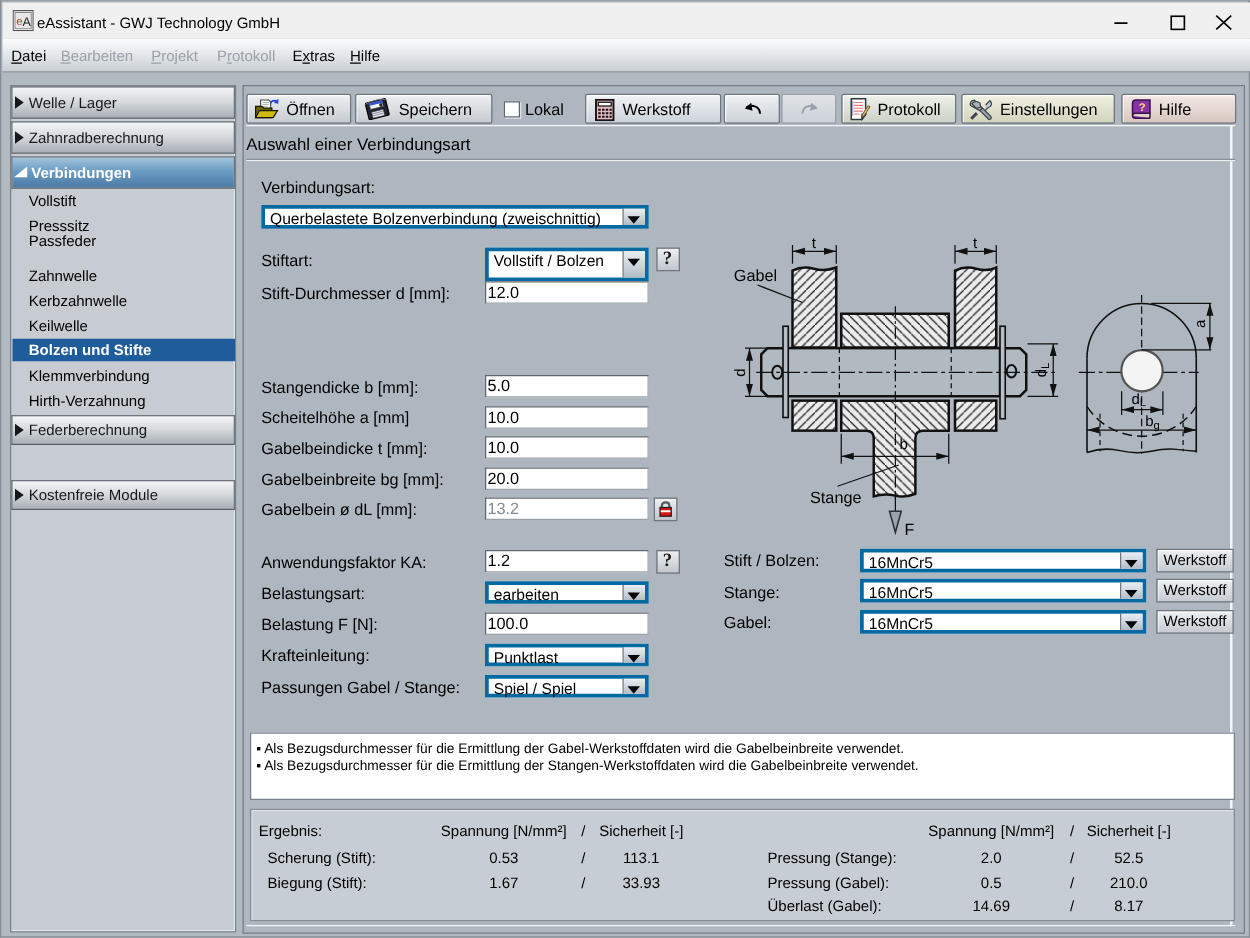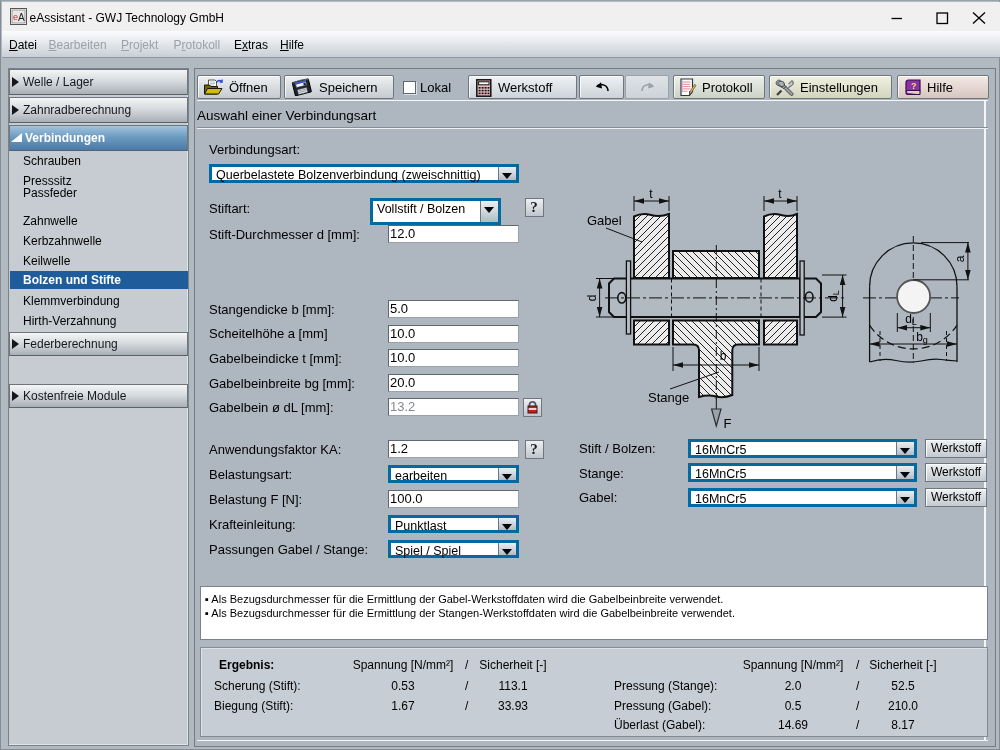--- a/index.html
+++ b/index.html
@@ -72,21 +72,21 @@
     <span class="mi dis" style="left:171.5px">P<u>r</u>otokoll</span>
     <span class="mi" style="left:232px">E<u>x</u>tras</span>
     <span class="mi" style="left:278px"><u>H</u>ilfe</span>
   </div>
   <div id="sidebar"></div>
   <div class="hdr" style="top:68px"><span class="arr"></span>Welle / Lager</div>
   <div class="hdr" style="top:96px"><span class="arr"></span>Zahnradberechnung</div>
   <div class="hdr" id="vhdr" style="top:124px"><svg width="11" height="9" style="margin:0 3px 0 1px" viewBox="0 0 11 9">
         <path d="M11 0V9H0z" fill="#fff"></path>
       </svg>Verbindungen</div>
-  <div class="itm" style="top:150px">Schrauben</div>
+  <div class="itm" style="top:150px">Vollstift</div>
   <div class="itm" style="top:170px">Presssitz</div>
   <div class="itm" style="top:182px">Passfeder</div>
   <div class="itm" style="top:210px">Zahnwelle</div>
   <div class="itm" style="top:230px">Kerbzahnwelle</div>
   <div class="itm" style="top:250px">Keilwelle</div>
   <div class="itm" id="selitem" style="top:270px;height:18px;line-height:18px">Bolzen und Stifte</div>
   <div class="itm" style="top:290px">Klemmverbindung</div>
   <div class="itm" style="top:310px">Hirth-Verzahnung</div>
   <div class="hdr" style="top:331px;height:24px;line-height:22px"><span class="arr"></span>Federberechnung</div>
   <div class="hdr" style="top:383px;height:24px;line-height:22px"><span class="arr"></span>Kostenfreie Module</div>
@@ -184,21 +184,21 @@
   <div class="abs" style="left:982.5px;top:99px;width:2.5px;height:641px;background:#f4f6f8"></div>
   <div id="heading">Auswahl einer Verbindungsart</div>
   <div id="hsep"></div>
 
   <span class="lbl" style="left:208px;top:141px">Verbindungsart:</span>
   <div class="cmb" style="left:208px;top:163px;width:310px;height:19px">
       <span class="txt">Querbelastete Bolzenverbindung (zweischnittig)</span>
       <span class="btn"></span>
     </div>
   <span class="lbl" style="left:208px;top:200px">Stiftart:</span>
-  <div class="cmb" style="left:369px;top:197px;width:131px;height:27px">
+  <div class="cmb" style="left:387px;top:197px;width:131px;height:27px">
       <span class="txt">Vollstift / Bolzen</span>
       <span class="btn"></span>
     </div>
   <div class="sq" style="left:523.5px;top:197px">?</div>
   <span class="lbl" style="left:208px;top:226px">Stift-Durchmesser d [mm]:</span>
   <div class="inp" style="left:387px;top:224px;width:131px;height:18px">12.0</div>
   <span class="lbl" style="left:208px;top:301px">Stangendicke b [mm]:</span>
   <div class="inp" style="left:387px;top:299px;width:131px;height:18px">5.0</div>
   <span class="lbl" style="left:208px;top:325px">Scheitelhöhe a [mm]</span>
   <div class="inp" style="left:387px;top:323.5px;width:131px;height:18px">10.0</div>
@@ -252,21 +252,21 @@
       <span class="btn"></span>
     </div>
   <div class="wk" style="top:486.5px">Werkstoff</div>
 
   <div id="notes">
     <div class="abs" style="left:4px;top:6px">▪ Als Bezugsdurchmesser für die Ermittlung der Gabel-Werkstoffdaten wird die Gabelbeinbreite verwendet.</div>
     <div class="abs" style="left:4px;top:20px">▪ Als Bezugsdurchmesser für die Ermittlung der Stangen-Werkstoffdaten wird die Gabelbeinbreite verwendet.</div>
   </div>
 
   <div id="result"></div>
-  <span class="rt" style="left:218px;top:657px;font-weight:bold">Ergebnis:</span>
+  <span class="rt" style="left:206px;top:657px;font-weight:normal">Ergebnis:</span>
   <span class="rt ctr" style="left:342px;top:657px">Spannung [N/mm²]</span>
   <span class="rt" style="left:464px;top:657px">/</span>
   <span class="rt ctr" style="left:452px;top:657px">Sicherheit [-]</span>
   <span class="rt ctr" style="left:732px;top:657px">Spannung [N/mm²]</span>
   <span class="rt" style="left:855px;top:657px">/</span>
   <span class="rt ctr" style="left:842px;top:657px">Sicherheit [-]</span>
   <span class="rt" style="left:213px;top:678px">Scherung (Stift):</span>
   <span class="rt ctr" style="left:342px;top:678px">0.53</span>
   <span class="rt" style="left:464px;top:678px">/</span>
   <span class="rt ctr" style="left:452px;top:678px">113.1</span>

